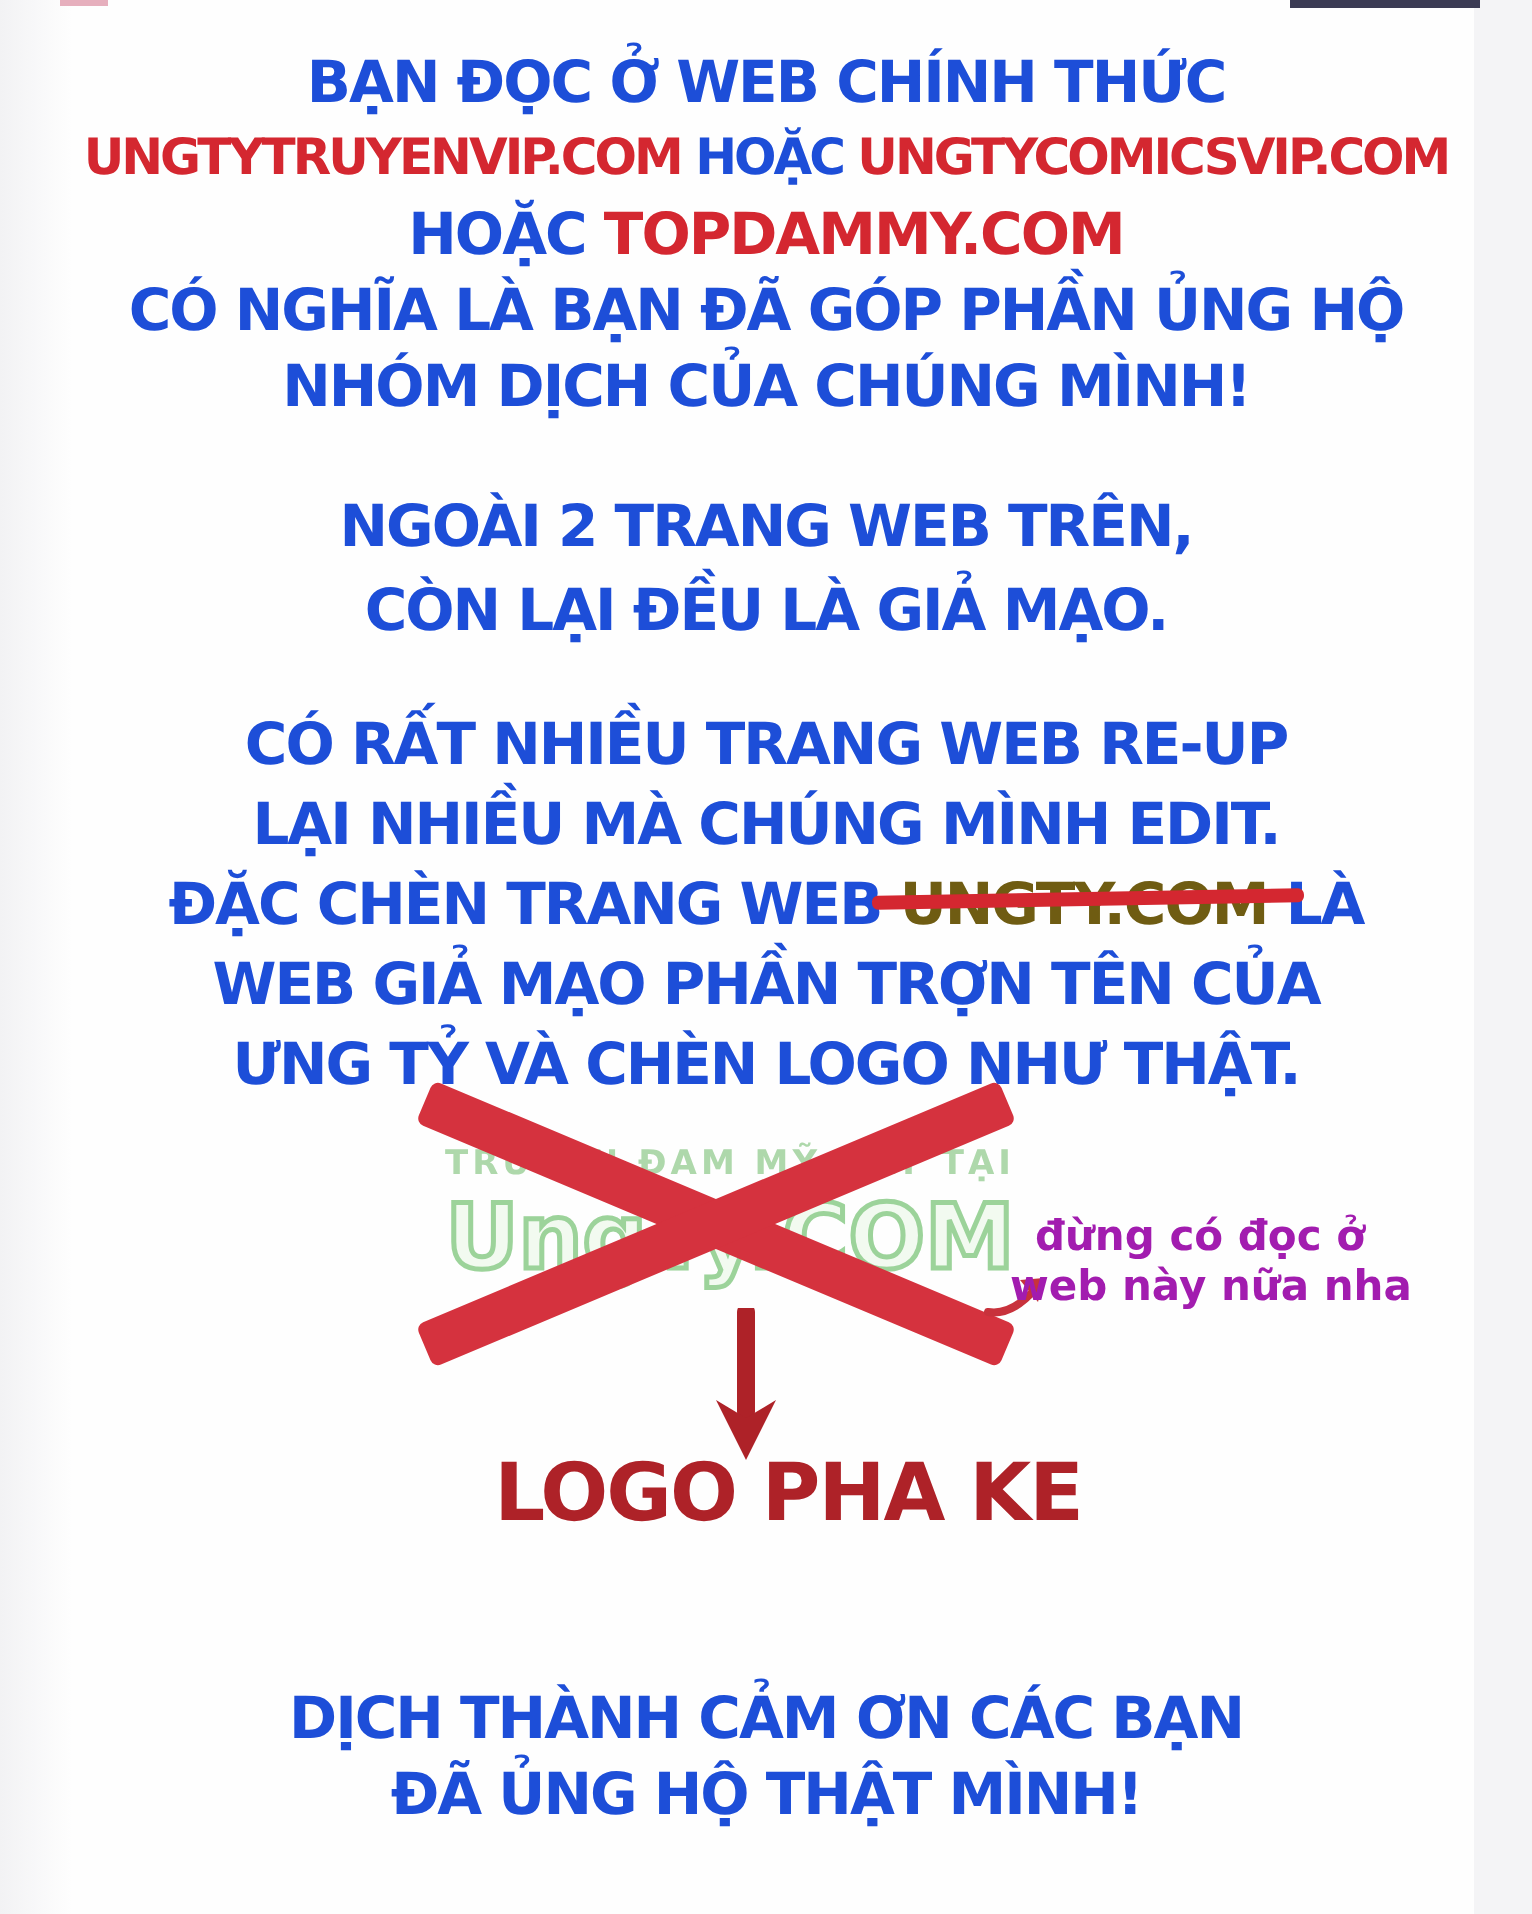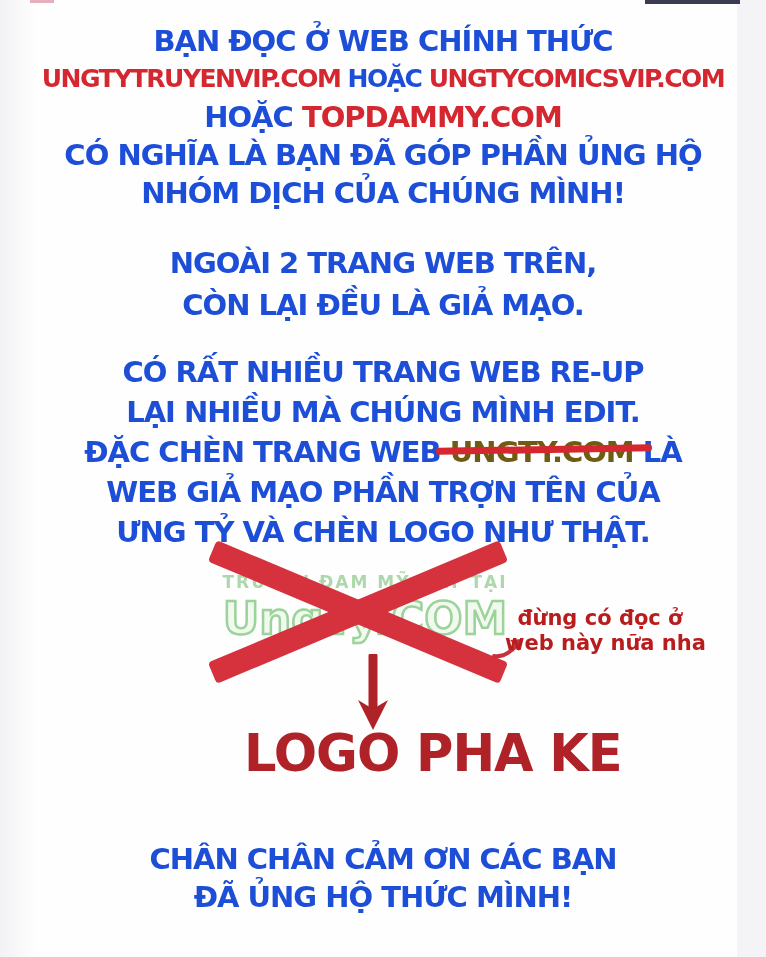--- a/index.html
+++ b/index.html
@@ -53,26 +53,26 @@
   .xbar{
     position:absolute;top:50%;left:50%;width:316px;height:23px;
     background:#d5323e;border-radius:4px;
   }
   .xbar1{transform:translate(-50%,-50%) rotate(22.8deg);}
   .xbar2{transform:translate(-50%,-50%) rotate(-22.8deg);}
 
   .curve-arrow{position:absolute;left:492px;top:634px;}
   .note{
     position:absolute;left:505px;top:606px;width:190px;text-align:center;
-    font-size:21px;line-height:25px;color:#b91c1c;white-space:nowrap;
+    font-size:21px;line-height:25px;color:#a21caf;white-space:nowrap;
   }
   .down-arrow{position:absolute;left:356px;top:654px;}
   .caption{
     position:absolute;left:244px;top:724px;width:300px;text-align:center;
-    font-size:51px;letter-spacing:-1px;color:#ae2228;white-space:nowrap;
+    font-size:40px;letter-spacing:-1px;color:#ae2228;white-space:nowrap;
   }
 </style>
 </head>
 <body>
 
 <div class="page">
 
   <div class="edge-left"></div>
   <div class="edge-right"></div>
   <div class="edge-top-dark"></div>
@@ -134,17 +134,17 @@
 
     <svg class="down-arrow" width="34" height="78" viewBox="0 0 34 78">
       <line x1="17" y1="2" x2="17" y2="52" stroke="#ae2228" stroke-width="9" stroke-linecap="round"></line>
       <path d="M2 46 L17 76 L32 46 L17 55 Z" fill="#ae2228"></path>
     </svg>
 
     <div class="caption">LOGO PHA KE</div>
   </div>
 
   <div class="block thanks">
-    <div class="line blue">CHÂN CHÂN CẢM ƠN CÁC BẠN</div>
-    <div class="line blue">ĐÃ ỦNG HỘ THỨC MÌNH!</div>
+    <div class="line blue">DỊCH THÀNH CẢM ƠN CÁC BẠN</div>
+    <div class="line blue">ĐÃ ỦNG HỘ THẬT MÌNH!</div>
   </div>
 
 </div>
 
 </body></html>

